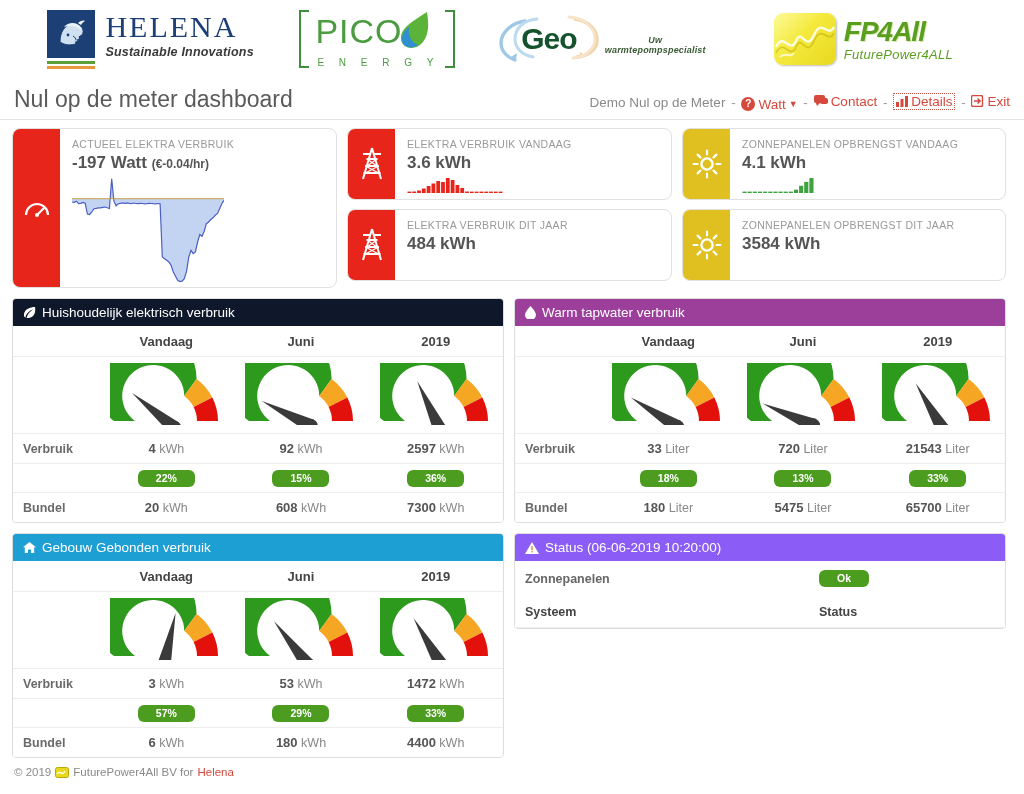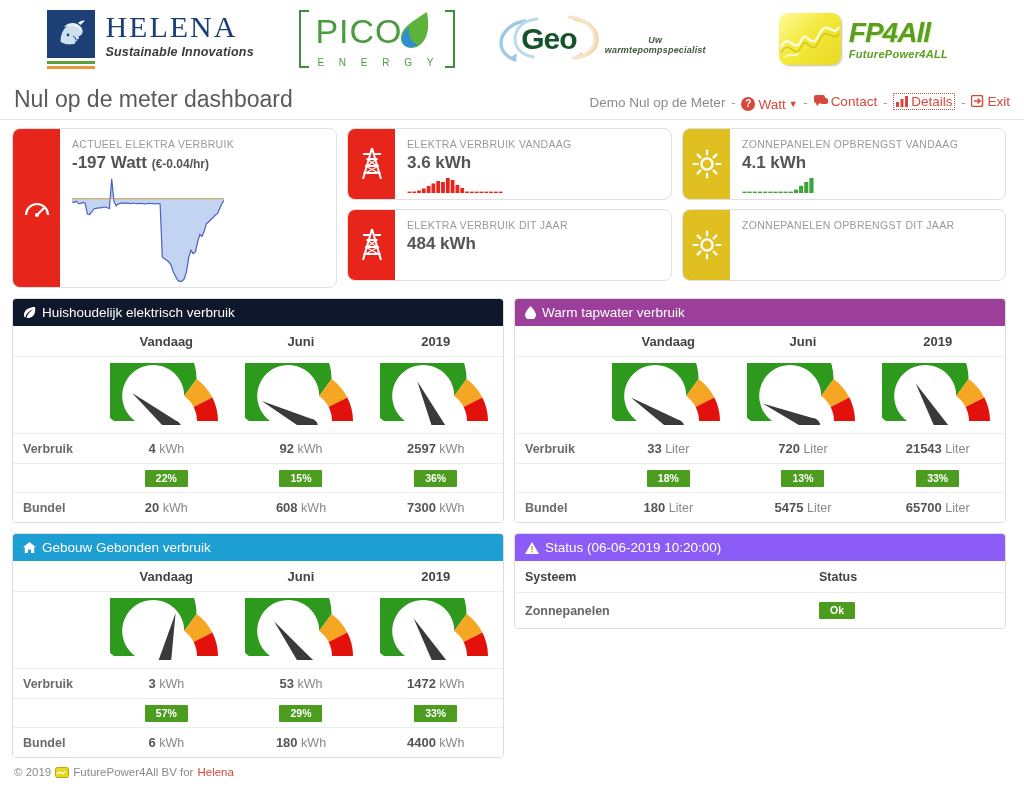--- a/index.html
+++ b/index.html
@@ -85,21 +85,21 @@
     position: relative; overflow: hidden;
     box-shadow: 1px 1px 2px rgba(0,0,0,.25);
   }
   .fp-words { line-height: 1; }
   .fp-name {
     font-size: 28px; font-weight: bold; font-style: italic;
     color: #5a9e20; letter-spacing: -1px;
     text-shadow: 1px 1px 0 #d9e8b0;
   }
   .fp-sub {
-    font-size: 11px; font-weight: bold; font-style: italic;
+    font-size: 13px; font-weight: normal; font-style: italic;
     color: #5a9e20; letter-spacing: .3px; margin-top: 2px;
   }
 
   
   .title-row {
     display: flex; align-items: baseline; justify-content: space-between;
     padding: 8px 14px 6px 14px;
     border-bottom: 1px solid #e3e3e3;
   }
   .page-title { font-size: 23px; color: #5a5a5a; font-weight: normal; }
@@ -176,21 +176,21 @@
   }
   .c-val {
     text-align: center; font-size: 12.5px; color: #888; padding: 7px 0;
   }
   .c-val b { color: #555; font-size: 13px; }
   .c-gauge { text-align: center; padding: 6px 0 4px 0; }
   .c-pct { text-align: center; padding: 4px 0 5px 0; }
   .pill {
     display: inline-block; background: #4c9c20; color: #fff;
     font-size: 10.5px; font-weight: bold;
-    padding: 2px 11px; border-radius: 1px; line-height: 1.25;
+    padding: 2px 18px; border-radius: 6px; line-height: 1.25;
   }
 
   
   .status-tbl { width: 100%; border-collapse: collapse; }
   .status-tbl th {
     text-align: left; font-size: 12.5px; color: #444; font-weight: bold;
     padding: 9px 10px 8px 10px; border-bottom: 1px solid #ededed;
   }
   .status-tbl td {
     font-size: 12.5px; color: #666; font-weight: bold;
@@ -446,20 +446,21 @@
         <svg width="30" height="30" viewBox="0 0 30 30" aria-hidden="true">
           <circle cx="15" cy="15" r="5.6" fill="none" stroke="#fff" stroke-width="2.4"></circle>
           <g stroke="#fff" stroke-width="2.2" stroke-linecap="round">
             <path d="M15 1.5v4M15 24.5v4M1.5 15h4M24.5 15h4"></path>
             <path d="M5.6 5.6l2.8 2.8M21.6 21.6l2.8 2.8M24.4 5.6l-2.8 2.8M8.4 21.6l-2.8 2.8"></path>
           </g>
         </svg>
       </div>
       <div class="kpi-body">
         <div class="kpi-label">ZONNEPANELEN OPBRENGST DIT JAAR</div>
+        <div class="kpi-value">3584 kWh</div>
       </div>
     </div>
   </div>
 </div>
 
 <div class="panels">
 
   <div class="col">
 
     <div class="panel">
@@ -660,28 +661,28 @@
           <path d="M7 0L14 12H0z" fill="#fff"></path>
           <rect x="6.3" y="4.2" width="1.4" height="4" fill="#dd8724"></rect>
           <rect x="6.3" y="9" width="1.4" height="1.4" fill="#dd8724"></rect>
         </svg>
         <span>Status (06-06-2019 10:20:00)</span>
       </div>
       <div class="panel-body">
         <table class="status-tbl">
           <tbody>
               <tr>
-            <th class="col-sys">Systeem</th>
-            <th>Status</th>
-          </tr>
-          <tr>
             <td>Zonnepanelen</td>
             <td>
               <span class="pill">Ok</span>
             </td>
+          </tr>
+          <tr>
+            <th class="col-sys">Systeem</th>
+            <th>Status</th>
           </tr>
         </tbody>
           </table>
       </div>
     </div>
   </div>
 </div>
 
 <div class="footer">
   <span>© 2019</span>

